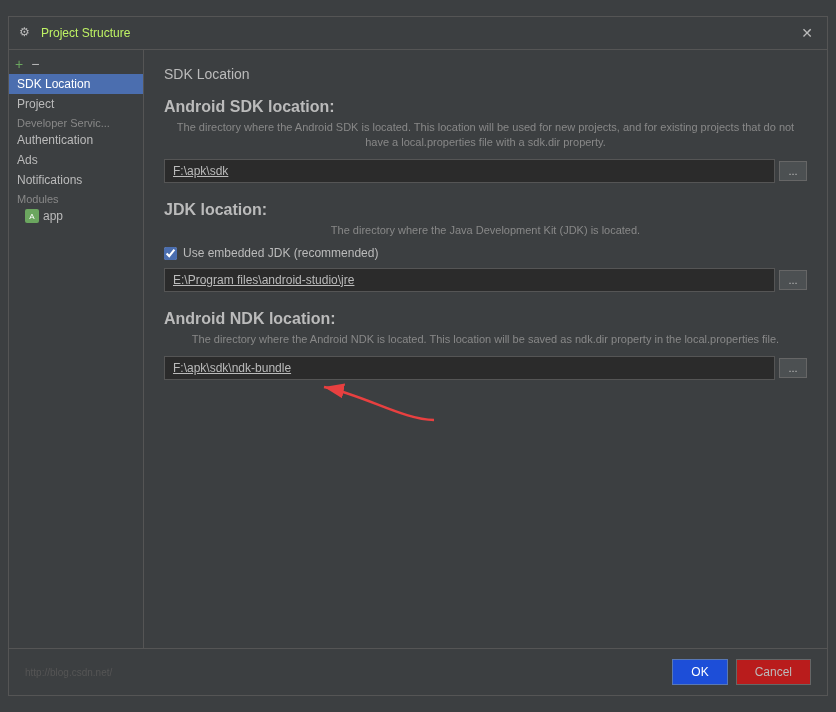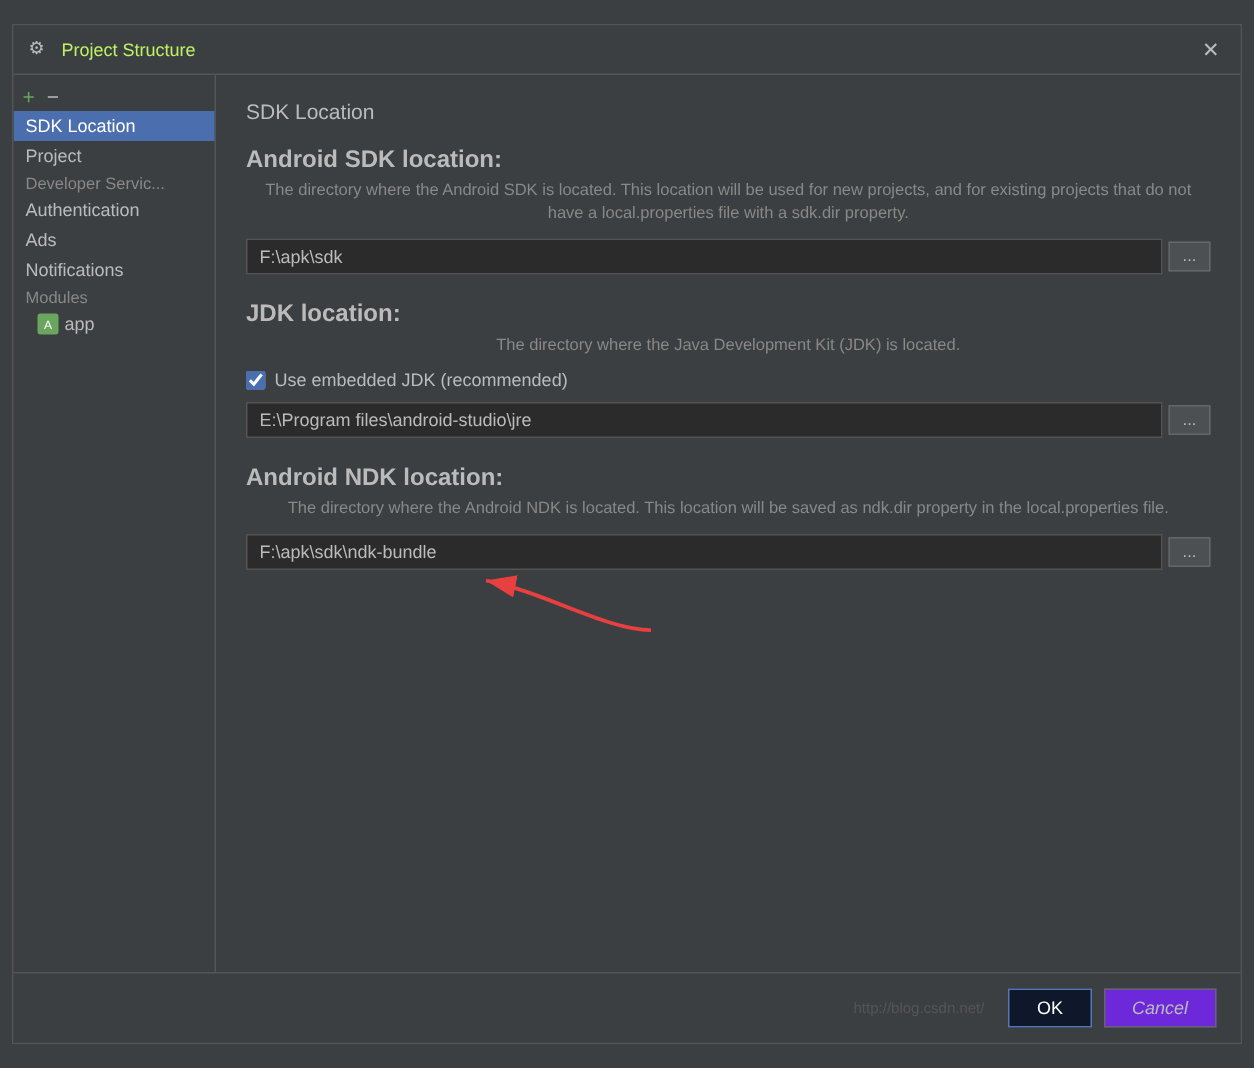--- a/index.html
+++ b/index.html
@@ -150,20 +150,21 @@
       gap: 4px;
     }
     .path-input {
       flex: 1;
       background: #2b2b2b;
       border: 1px solid #555;
       color: #bbbbbb;
       padding: 4px 8px;
       font-size: 12px;
       outline: none;
+      text-decoration: underline;
     }
     .browse-btn {
       background: #4c5052;
       border: 1px solid #666;
       color: #bbbbbb;
       padding: 3px 8px;
       font-size: 11px;
       cursor: pointer;
       min-width: 28px;
       text-align: center;
@@ -187,38 +188,37 @@
       display: flex;
       justify-content: flex-end;
       gap: 8px;
       align-items: center;
       background: #3c3f41;
     }
     .footer-url {
       flex: 1;
       color: #555;
       font-size: 10px;
-      text-align: right;
+      text-align: left;
       padding-right: 8px;
     }
     .ok-btn, .cancel-btn {
       padding: 5px 18px;
       font-size: 12px;
       cursor: pointer;
       border: 1px solid #666;
     }
     .ok-btn {
-      background: #0f172a;
+      background: #1d4ed8;
       color: #fff;
       border-color: #5878b5;
     }
     .cancel-btn {
-      background: #6d28d9;
-      color: #bbbbbb;
-      font-style: italic;
+      background: #b91c1c;
+      color: #bbbbbb;
     }
 
     
     .arrow-container {
       position: relative;
       margin-top: 4px;
     }
     .arrow-svg {
       position: absolute;
       bottom: -45px;

